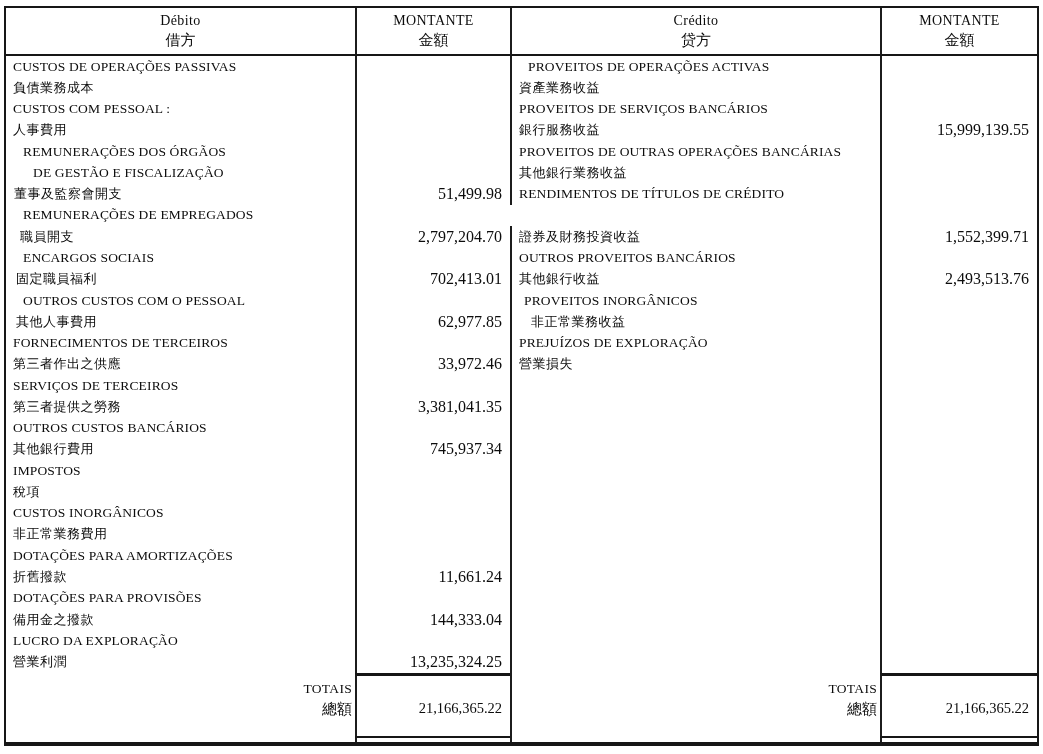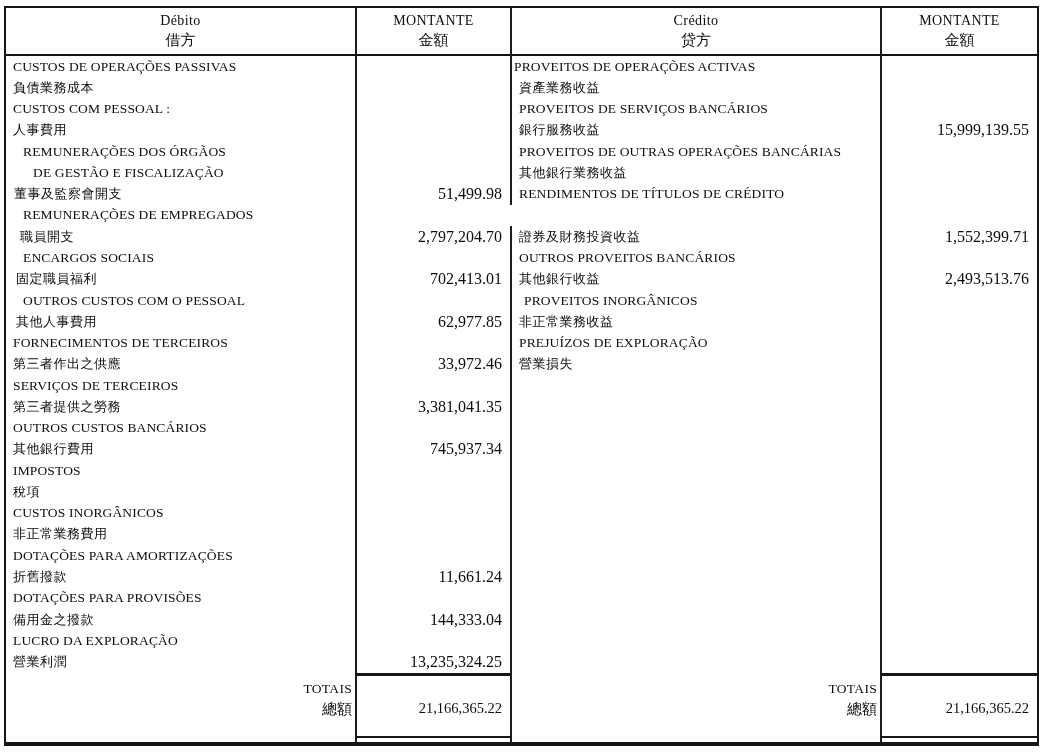--- a/index.html
+++ b/index.html
@@ -75,21 +75,21 @@
       <span class="hpt">Crédito</span>
       <span class="hzh">贷方</span>
     </div>
     <div class="cell hcell vline">
       <span class="hpt">MONTANTE</span>
       <span class="hzh">金額</span>
     </div>
 
   <div class="cell lbl cdl" style="padding-left: 7px;">CUSTOS DE OPERAÇÕES PASSIVAS</div>
   <div class="cell amt vline cda"></div>
-  <div class="cell lbl vline ccl" style="padding-left: 2px;">PROVEITOS DE OPERAÇÕES ACTIVAS</div>
+  <div class="cell lbl vline ccl" style="padding-left: 16px;">PROVEITOS DE OPERAÇÕES ACTIVAS</div>
   <div class="cell amt vline cca"></div>
 
   <div class="cell lbl cdl zh" style="padding-left: 7px;">負債業務成本</div>
   <div class="cell amt vline cda"></div>
   <div class="cell lbl vline ccl zh" style="padding-left: 7px;">資產業務收益</div>
   <div class="cell amt vline cca"></div>
 
   <div class="cell lbl cdl" style="padding-left: 7px;">CUSTOS COM PESSOAL :</div>
   <div class="cell amt vline cda"></div>
   <div class="cell lbl vline ccl" style="padding-left: 7px;">PROVEITOS DE SERVIÇOS BANCÁRIOS</div>
@@ -135,21 +135,21 @@
   <div class="cell lbl vline ccl zh" style="padding-left: 7px;">其他銀行收益</div>
   <div class="cell amt vline cca">2,493,513.76</div>
 
   <div class="cell lbl cdl" style="padding-left: 17px;">OUTROS CUSTOS COM O PESSOAL</div>
   <div class="cell amt vline cda"></div>
   <div class="cell lbl vline ccl" style="padding-left: 12px;">PROVEITOS INORGÂNICOS</div>
   <div class="cell amt vline cca"></div>
 
   <div class="cell lbl cdl zh" style="padding-left: 10px;">其他人事費用</div>
   <div class="cell amt vline cda">62,977.85</div>
-  <div class="cell lbl vline ccl zh" style="padding-left: 7px;">非正常業務收益</div>
+  <div class="cell lbl vline ccl zh" style="padding-left: 19px;">非正常業務收益</div>
   <div class="cell amt vline cca"></div>
 
   <div class="cell lbl cdl" style="padding-left: 7px;">FORNECIMENTOS DE TERCEIROS</div>
   <div class="cell amt vline cda"></div>
   <div class="cell lbl vline ccl" style="padding-left: 7px;">PREJUÍZOS DE EXPLORAÇÃO</div>
   <div class="cell amt vline cca"></div>
 
   <div class="cell lbl cdl zh" style="padding-left: 7px;">第三者作出之供應</div>
   <div class="cell amt vline cda">33,972.46</div>
   <div class="cell lbl vline ccl zh" style="padding-left: 7px;">營業損失</div>

